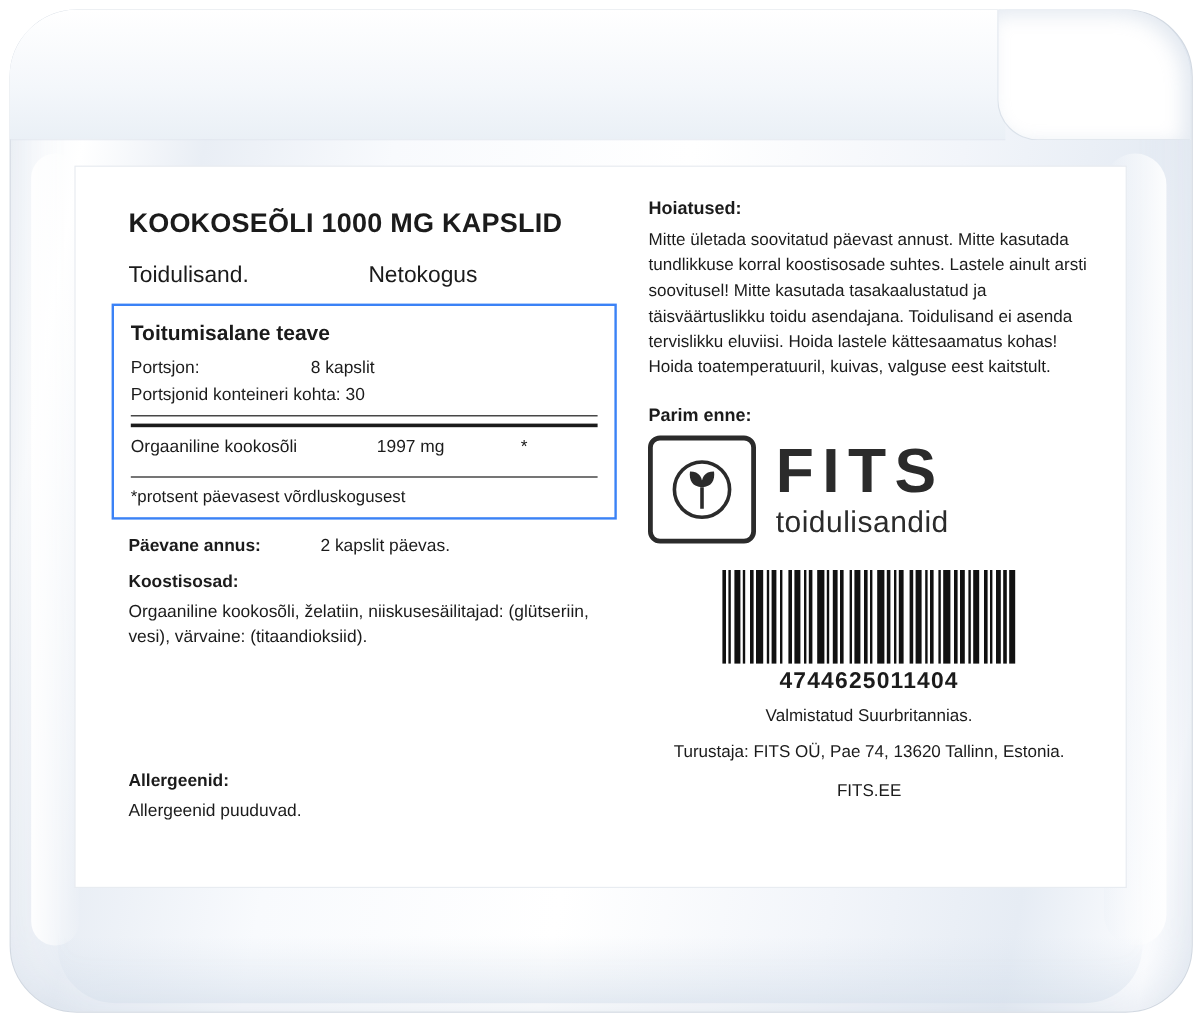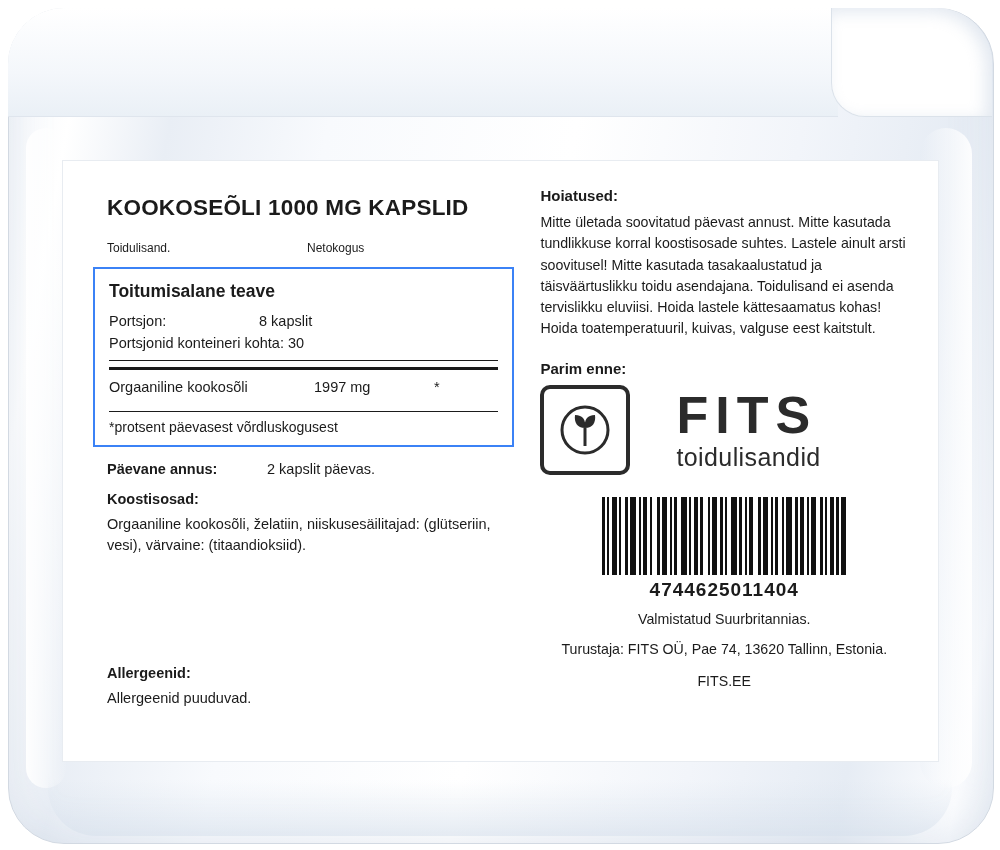--- a/index.html
+++ b/index.html
@@ -92,21 +92,21 @@
     height: 56px;
     border-bottom-left-radius: 48px;
     border-bottom-right-radius: 48px;
     background: linear-gradient(180deg, rgba(255,255,255,0) 0%, rgba(214,224,236,0.55) 100%);
   }
 
   
   .label {
     position: absolute;
     left: 55px;
-    top: 153px;
+    top: 131px;
     width: 875px;
     height: 600px;
     background: #ffffff;
     box-shadow: 0 0 0 1px #e8ecf1;
   }
   .label-inner {
     position: absolute;
     inset: 0;
     padding: 26px 30px;
     box-sizing: border-box;
@@ -119,21 +119,21 @@
 
   h1.product-title {
     font-size: 22.5px;
     font-weight: bold;
     margin: 8px 0 0 14px;
     letter-spacing: 0.2px;
   }
   .subline {
     margin: 20px 0 0 0;
     display: flex;
-    font-size: 12px;
+    font-size: 19px;
   }
   .subline .supp { width: 200px; padding-left: 14px; }
   .subline .net  { }
 
   
   .nutri {
     margin-top: 12px;
     border: 2px solid #3b82f6;
     padding: 10px 14px 8px 14px;
   }
@@ -205,21 +205,21 @@
   .brand-mark {
     width: 82px;
     height: 82px;
     border: 4px solid #2b2b2b;
     border-radius: 10px;
     display: flex;
     align-items: center;
     justify-content: center;
     flex: none;
   }
-  .brand-text { line-height: 1; margin-left: 30px; }
+  .brand-text { line-height: 1; }
   .brand-name {
     font-size: 52px;
     font-weight: bold;
     letter-spacing: 7px;
     color: #2b2b2b;
   }
   .brand-sub {
     font-size: 25px;
     color: #2b2b2b;
     letter-spacing: 0.4px;

